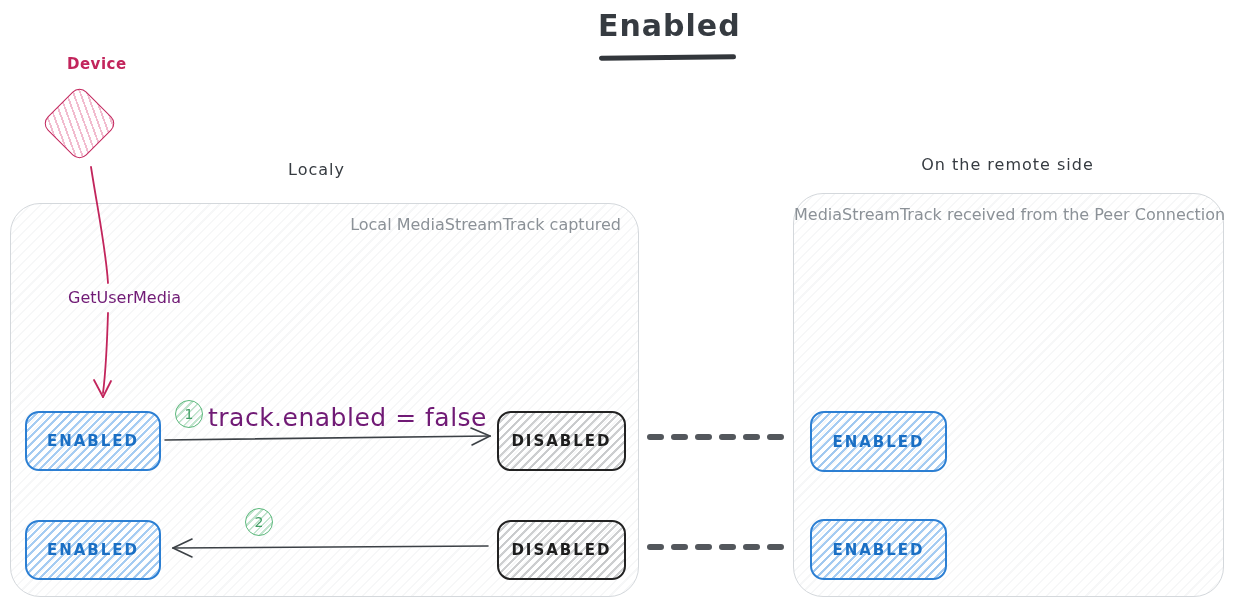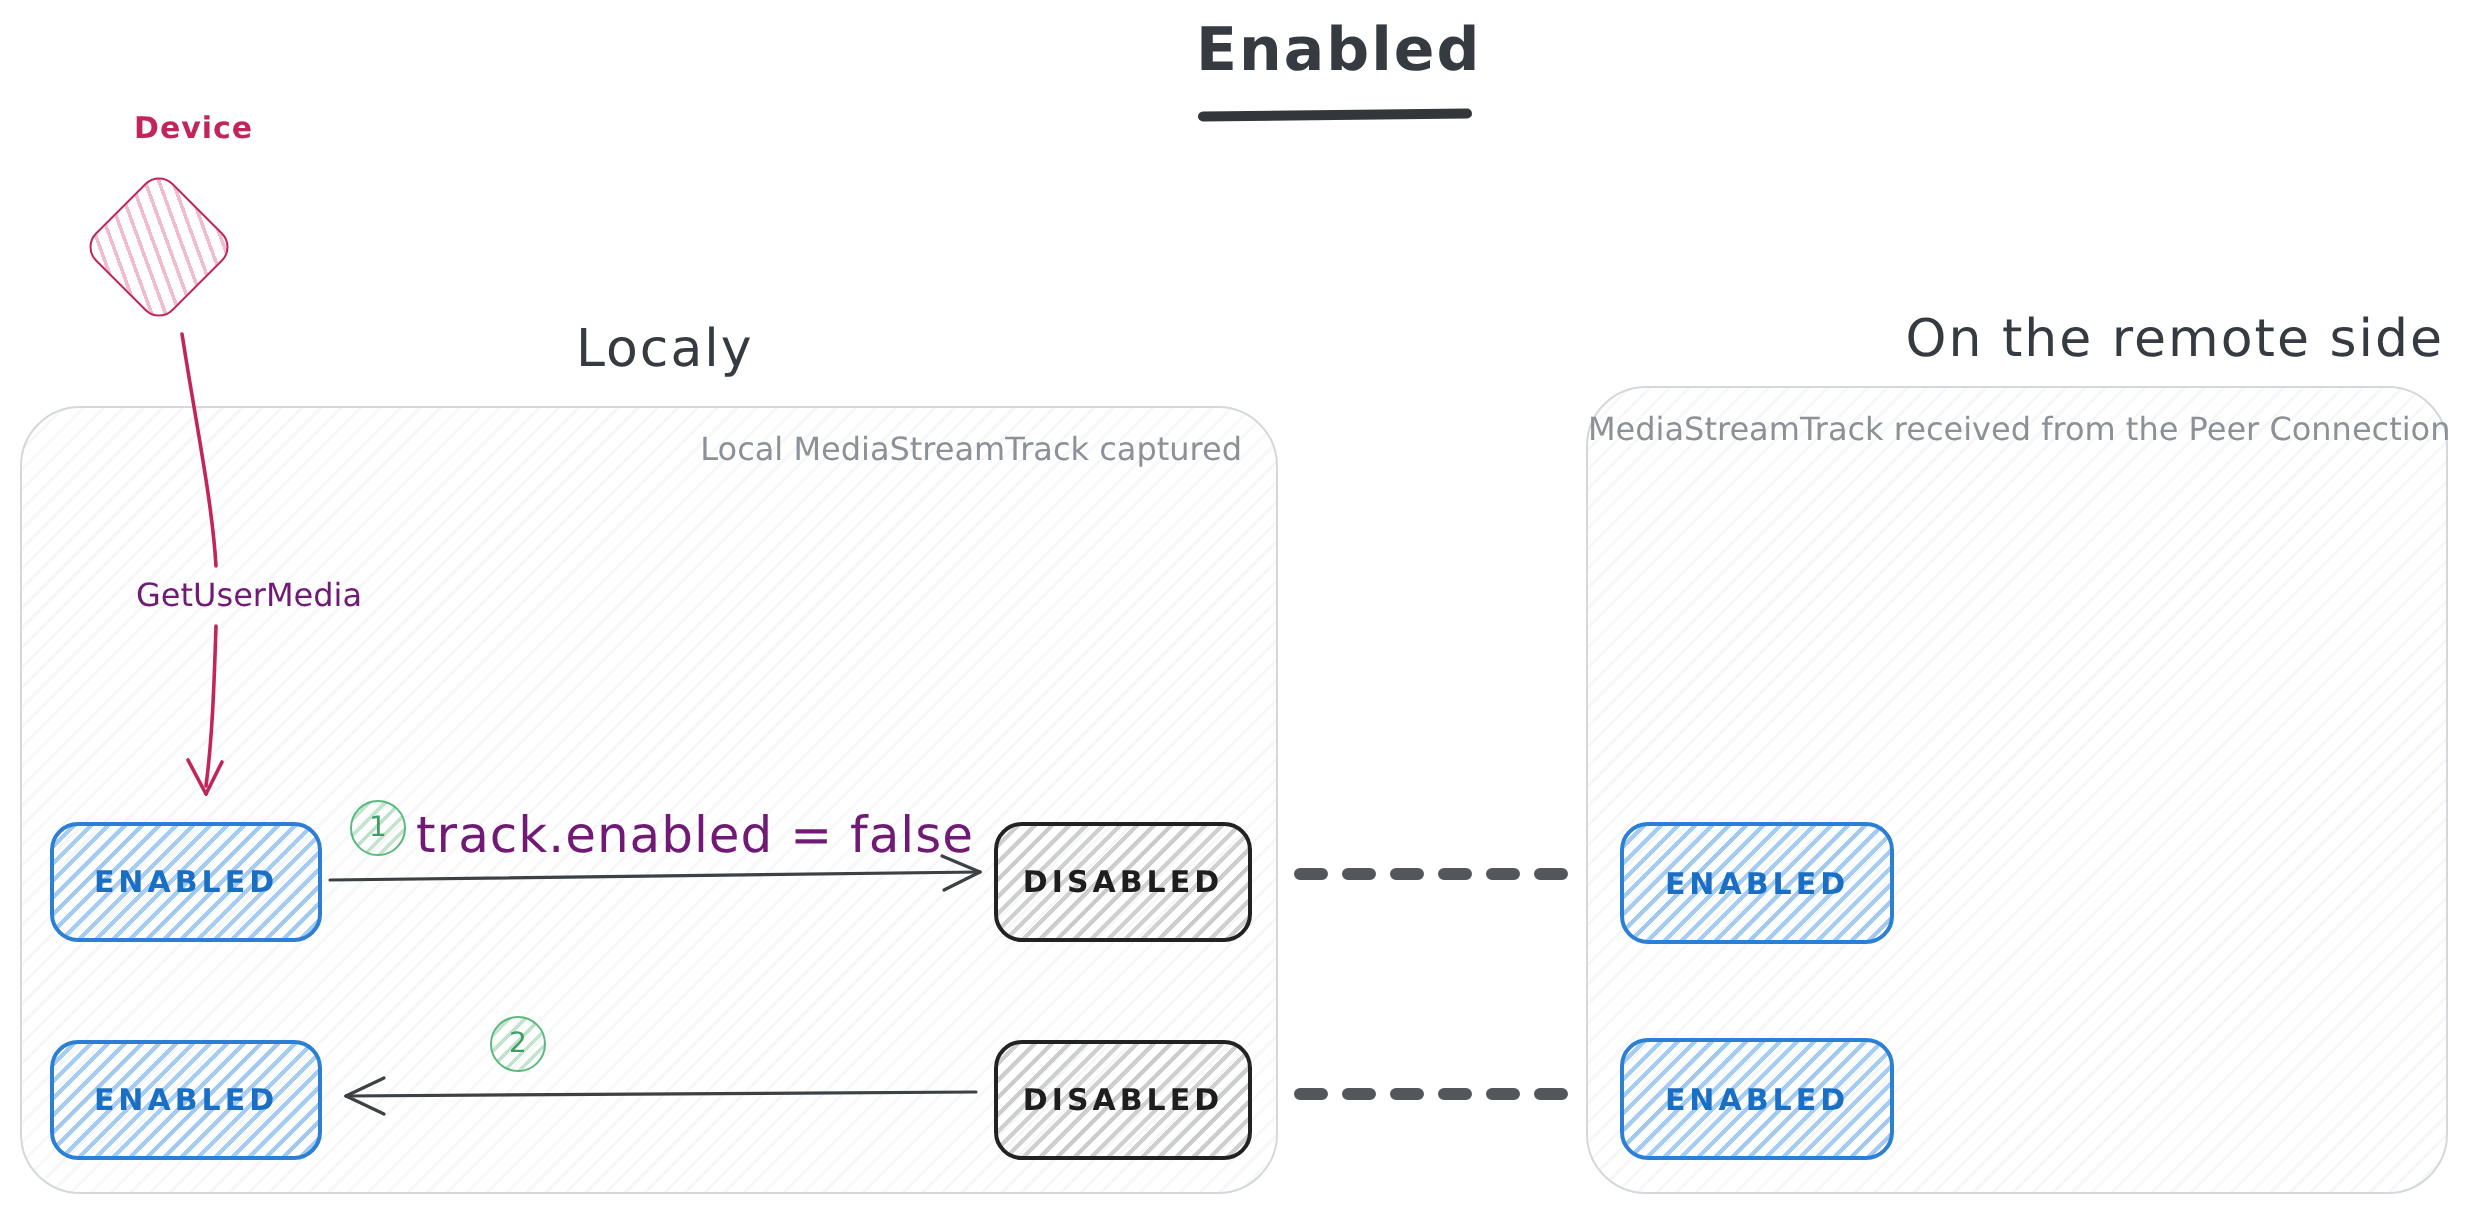--- a/index.html
+++ b/index.html
@@ -10,24 +10,24 @@
   
   .page-title{
     position:absolute;left:598px;top:8px;width:142px;text-align:center;
     font-size:30px;font-weight:bold;color:#363b41;letter-spacing:1px;z-index:4;
   }
   .title-underline{
     position:absolute;left:599px;top:55px;width:137px;height:5px;background:#33373c;
     border-radius:3px;transform:rotate(-.6deg);z-index:4;
   }
   .section-heading{
-    position:absolute;font-size:26px;color:#363b41;letter-spacing:1px;z-index:4;white-space:nowrap;
+    position:absolute;font-size:16px;color:#363b41;letter-spacing:1px;z-index:4;white-space:nowrap;
   }
   .local-heading{left:288px;top:160px;}
-  .remote-heading{left:793px;top:155px;width:429px;text-align:right;}
+  .remote-heading{left:793px;top:155px;width:429px;text-align:center;}
   
   .container{
     position:absolute;border:1.6px solid #d4d8dc;border-radius:30px;z-index:1;
     background:repeating-linear-gradient(135deg,rgba(135,145,155,0.07) 0 1.5px,transparent 1.5px 7px);
   }
   .container.local{left:10px;top:203px;width:627px;height:392px;}
   .container.remote{left:793px;top:193px;width:429px;height:402px;}
   .caption{
     position:absolute;top:11px;font-size:16px;color:#8b9197;z-index:2;white-space:nowrap;
   }

